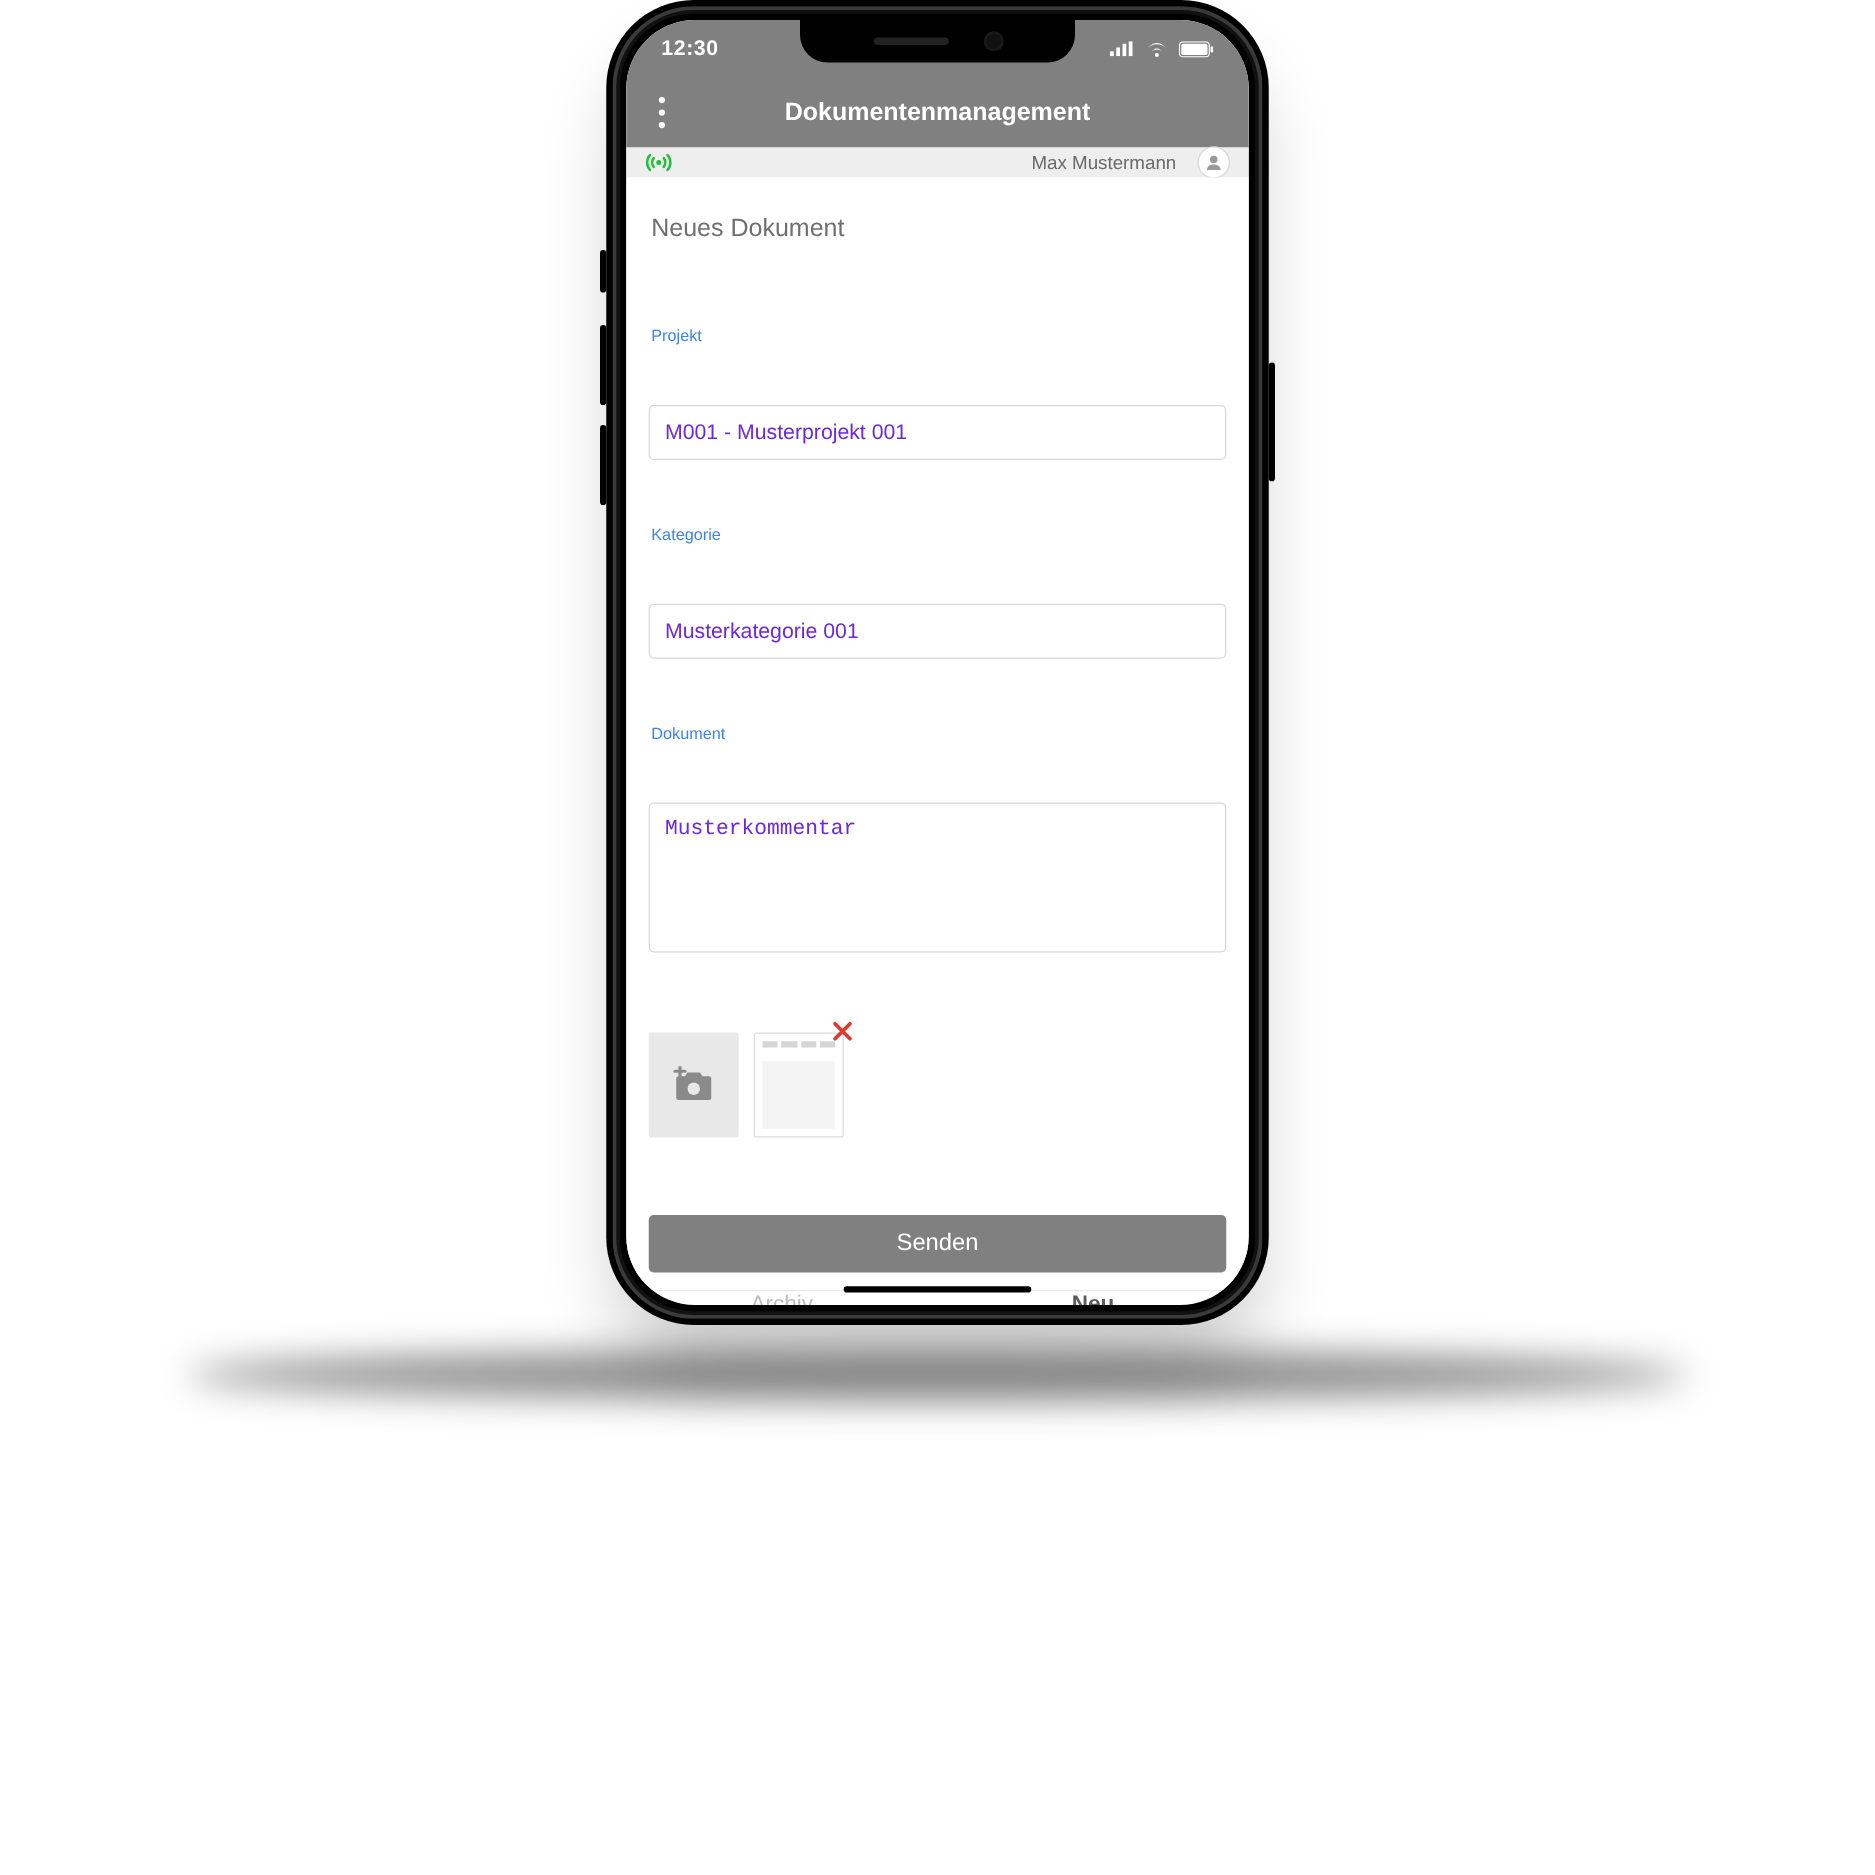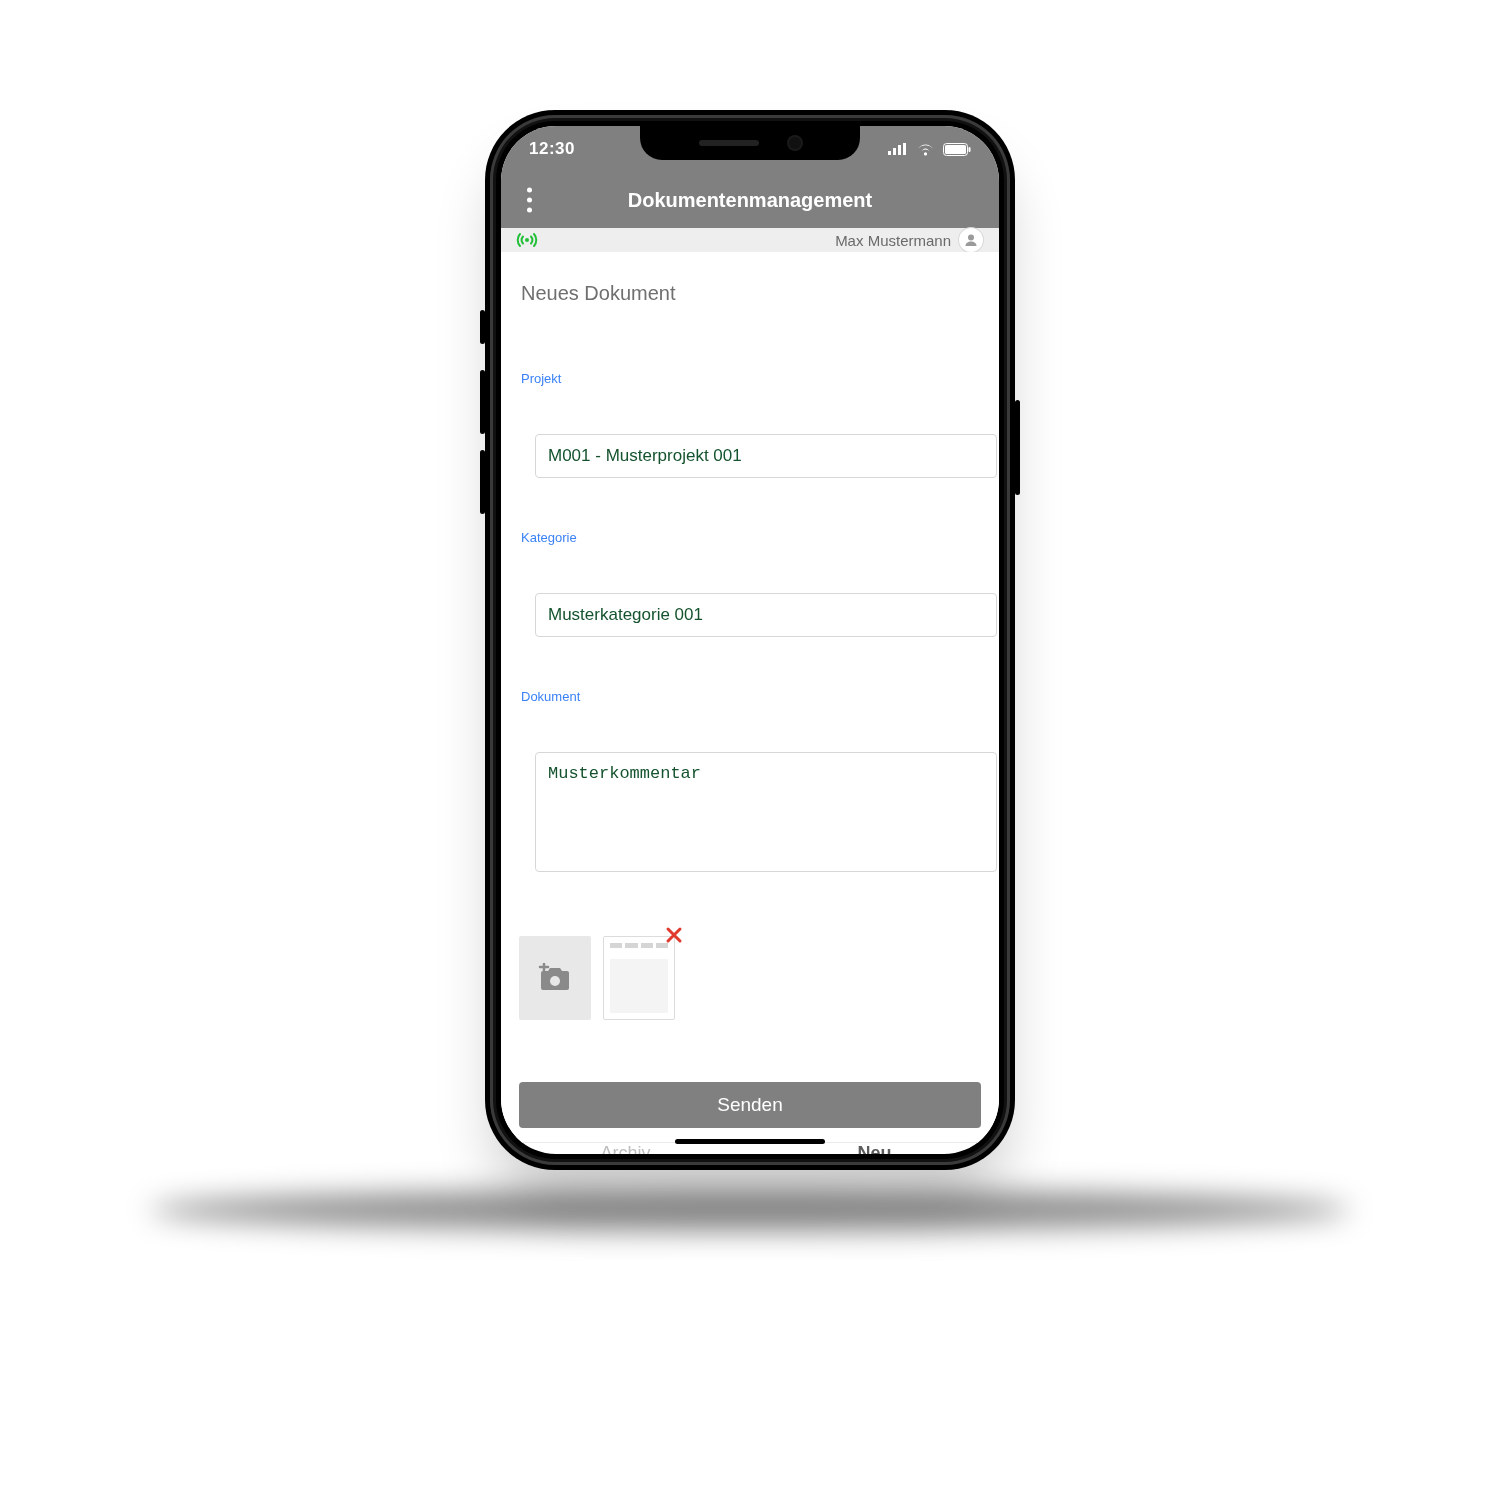--- a/index.html
+++ b/index.html
@@ -1,17 +1,17 @@
 <!DOCTYPE html>
 <html><head>
 <meta charset="utf-8">
 <style>
   * { box-sizing: border-box; margin: 0; padding: 0; }
   html, body { width: 1500px; height: 1500px; background: #ffffff; font-family: -apple-system, "Helvetica Neue", Arial, sans-serif; }
-  .stage { width: 1500px; height: 1280px; position: relative; display: flex; align-items: center; justify-content: center; }
+  .stage { width: 1500px; height: 1280px; position: relative; display: flex; justify-content: center; }
 
   
   .phone {
     width: 530px; height: 1060px;
     background: #000;
     border-radius: 70px;
     padding: 16px;
     position: relative;
     box-shadow: 0 40px 60px -10px rgba(0,0,0,.2);
   }
@@ -56,30 +56,30 @@
   .status-right{ display:flex; align-items:center; gap:8px; }
   .status-right svg{ display:block; }
 
   .app-header { height:56px; display:flex; align-items:center; justify-content:center; position:relative; font-size:20px; font-weight:700; }
   .more-btn { position:absolute; left:18px; top:50%; transform:translateY(-50%); display:flex; flex-direction:column; gap:5px; padding:8px; }
   .more-btn span{ width:5px; height:5px; background:#fff; border-radius:50%; }
 
   
   .sub-strip { background:#eeeeee; height:40px; display:flex; align-items:center; justify-content:space-between; padding:0 16px 0 14px; color:#6a6a6a; font-size:15px; }
   .broadcast-icon{ width:24px; height:18px; display:flex; align-items:center; justify-content:center; }
-  .user-area{ display:flex; align-items:center; gap:8px; }
+  .user-area{ display:flex; align-items:center; gap:18px; }
   .avatar{ width:24px; height:24px; border-radius:50%; background:#fff; display:flex; align-items:center; justify-content:center; box-shadow:0 0 0 1px #d8d8d8; }
 
   
   .content { flex:1; background:#fff; padding:22px 18px 0 18px; display:flex; flex-direction:column;gap:44px; }
   .section-title{ color:#6f6f6f; font-size:20px; font-weight:400; margin:8px 0 14px 2px; }
   .field-label{ color:#3b82f6; font-size:13px; margin:8px 0 4px 2px; }
   .field, .textarea{
     width:100%; border:1px solid #d7d7d7; border-radius:4px; padding:11px 12px;
-    font-size:17px; color:#14532d; background:#fff; outline:none;margin-left:16px;
+    font-size:17px; color:#6d28d9; background:#fff; outline:none;
   }
   .textarea{ height:120px; resize:none; font-family:Liberation Mono, monospace; }
 
   
   .attachments{ margin-top:auto; display:flex; gap:12px; padding-top:20px; }
   .attach-tile{ width:72px; height:84px; background:#e8e8e8; border-radius:2px; display:flex; align-items:center; justify-content:center; position:relative; }
   .thumb{ width:72px; height:84px; border:1px solid #dcdcdc; background:#fff; border-radius:2px; position:relative; padding:6px; }
   .thumb .thumb-header{ height:10px; display:flex; gap:3px; }
   .thumb .thumb-header i{ display:block; flex:1; height:5px; background:#d5d5d5; }
   .thumb .thumb-body{ position:absolute; left:6px; right:6px; top:22px; bottom:6px; background:#f4f4f4; }

